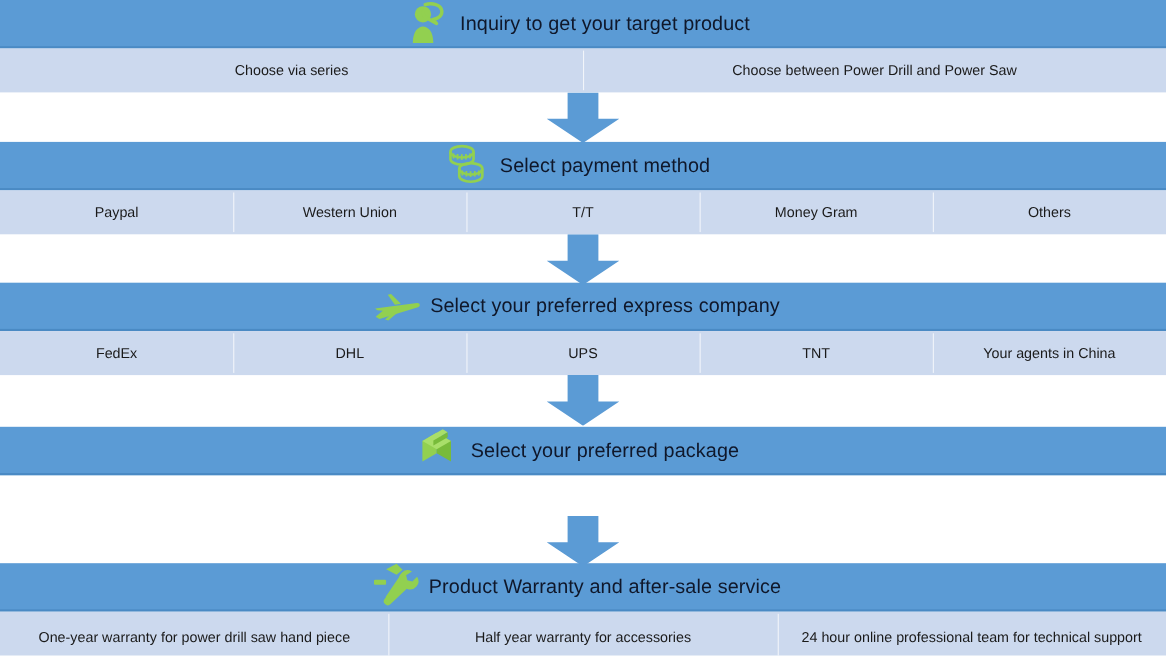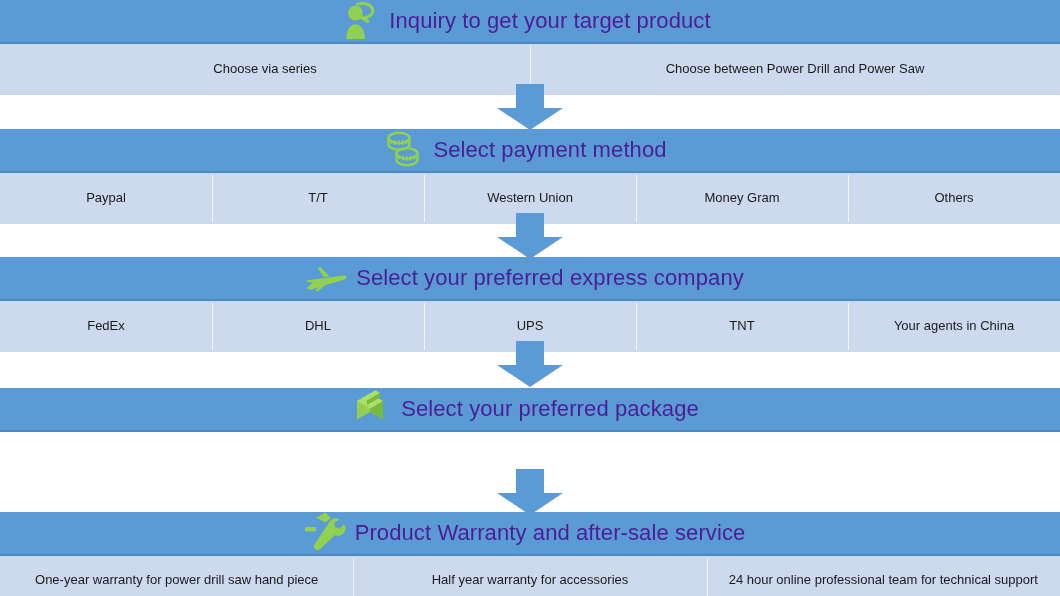--- a/index.html
+++ b/index.html
@@ -56,33 +56,33 @@
     justify-content: center;
     position: relative;
     overflow: visible;
   }
   .stage-icon svg {
     display: block;
     overflow: visible;
   }
 
   .stage-title {
-    color: #4c1d95;
-    font-size: 22px;
+    color: #0f172a;
+    font-size: 18px;
     font-weight: 400;
     letter-spacing: .1px;
     white-space: nowrap;
     line-height: 1;
   }
 
   
   .option-row {
     display: flex;
     background: #ccd9ee;
-    height: 51px;
+    height: 40px;
     position: relative;
   }
   .option-row.tall {
     height: 48px;
   }
   .option-cell {
     flex: 1 1 0;
     display: flex;
     align-items: center;
     justify-content: center;
@@ -166,22 +166,22 @@
               <rect x="25.8" y="26.5" width="1.6" height="5"></rect>
               <rect x="29.5" y="26" width="1.6" height="4.6"></rect>
             </g>
           </svg>
         </span>
         <span class="stage-title">Select payment method</span>
       </div>
     </div>
     <div class="option-row">
       <div class="option-cell">Paypal</div>
+      <div class="option-cell">Western Union</div>
       <div class="option-cell">T/T</div>
-      <div class="option-cell">Western Union</div>
       <div class="option-cell">Money Gram</div>
       <div class="option-cell">Others</div>
     </div>
   </div>
 
   <div class="arrow" style="top:213px">
     <svg width="66" height="46" viewBox="0 0 66 46">
       <polygon points="19,0 47,0 47,24 66,24 33,46 0,24 19,24" fill="#5b9bd5"></polygon>
     </svg>
   </div>

